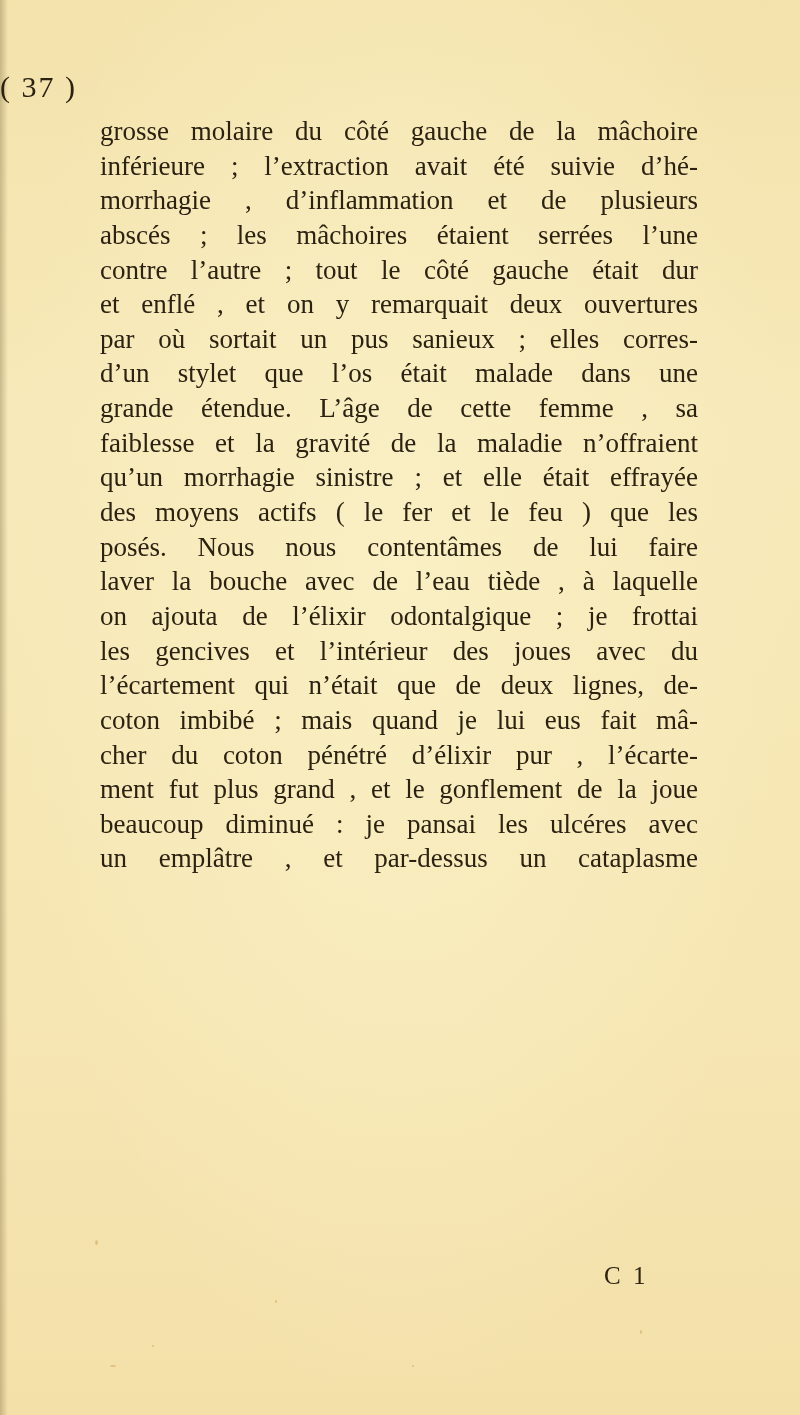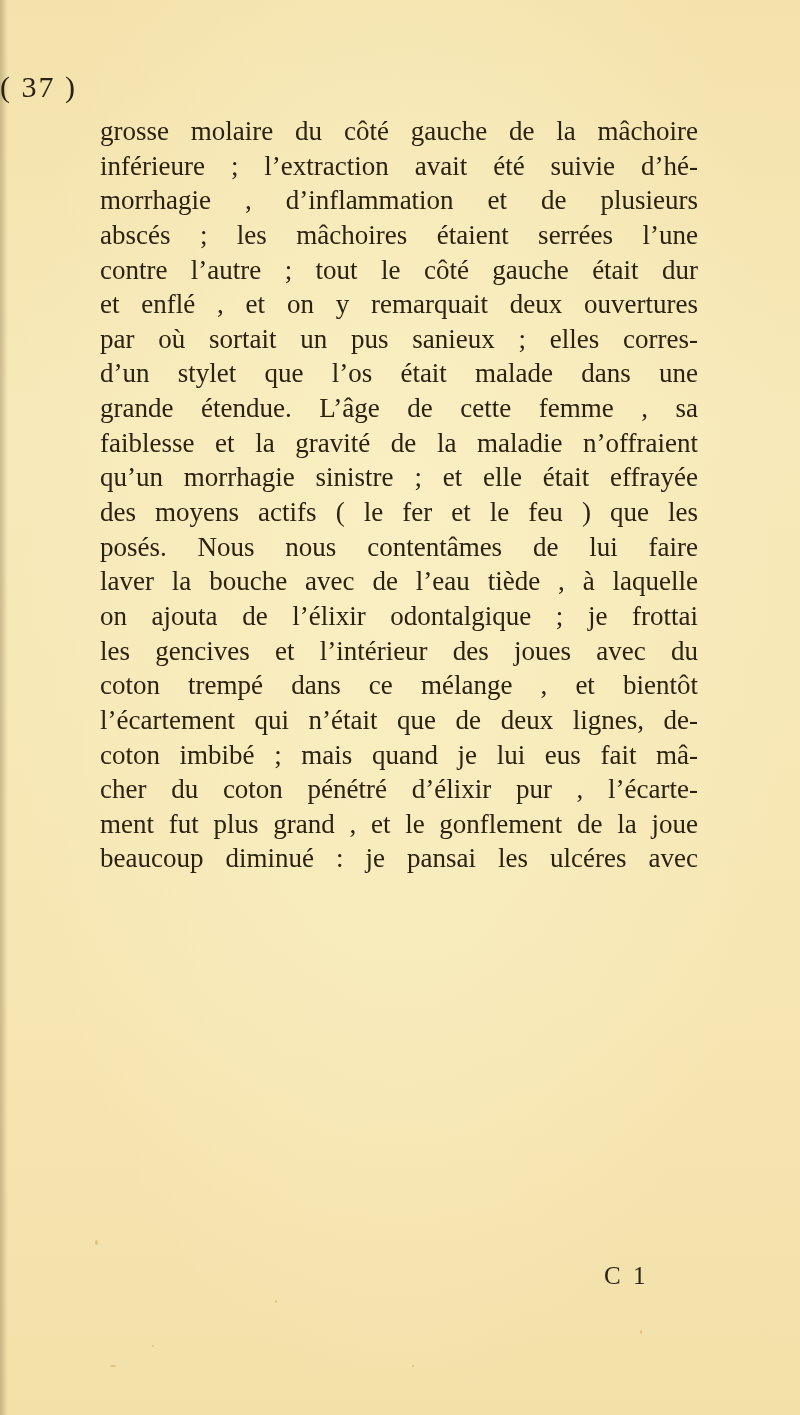--- a/index.html
+++ b/index.html
@@ -87,26 +87,26 @@
     <span class="line">par où sortait un pus sanieux ; elles corres-</span>
     <span class="line">d’un stylet que l’os était malade dans une</span>
     <span class="line">grande étendue. L’âge de cette femme , sa</span>
     <span class="line">faiblesse et la gravité de la maladie n’offraient</span>
     <span class="line">qu’un morrhagie sinistre ; et elle était effrayée</span>
     <span class="line">des moyens actifs ( le fer et le feu ) que les</span>
     <span class="line">posés. Nous nous contentâmes de lui faire</span>
     <span class="line">laver la bouche avec de l’eau tiède , à laquelle</span>
     <span class="line">on ajouta de l’élixir odontalgique ; je frottai</span>
     <span class="line">les gencives et l’intérieur des joues avec du</span>
-    <span class="line">coton trempé dans ce mélange , et bientôt</span>
     <span class="line">l’écartement qui n’était que de deux lignes, de-</span>
     <span class="line">coton imbibé ; mais quand je lui eus fait mâ-</span>
     <span class="line">cher du coton pénétré d’élixir pur , l’écarte-</span>
     <span class="line">ment fut plus grand , et le gonflement de la joue</span>
     <span class="line">beaucoup diminué : je pansai les ulcéres avec</span>
+    <span class="line">un emplâtre , et par-dessus un cataplasme</span>
   </div>
 
   <div class="signature-mark">C 1</div>
 
   <div class="speck" style="left:95px;top:1240px;width:3px;height:5px;"></div>
   <div class="speck" style="left:152px;top:1345px;width:2px;height:2px;"></div>
   <div class="speck" style="left:275px;top:1300px;width:2px;height:3px;"></div>
   <div class="speck" style="left:110px;top:1365px;width:6px;height:2px;"></div>
   <div class="speck" style="left:412px;top:1365px;width:2px;height:2px;"></div>
   <div class="speck" style="left:640px;top:1330px;width:2px;height:4px;"></div>

